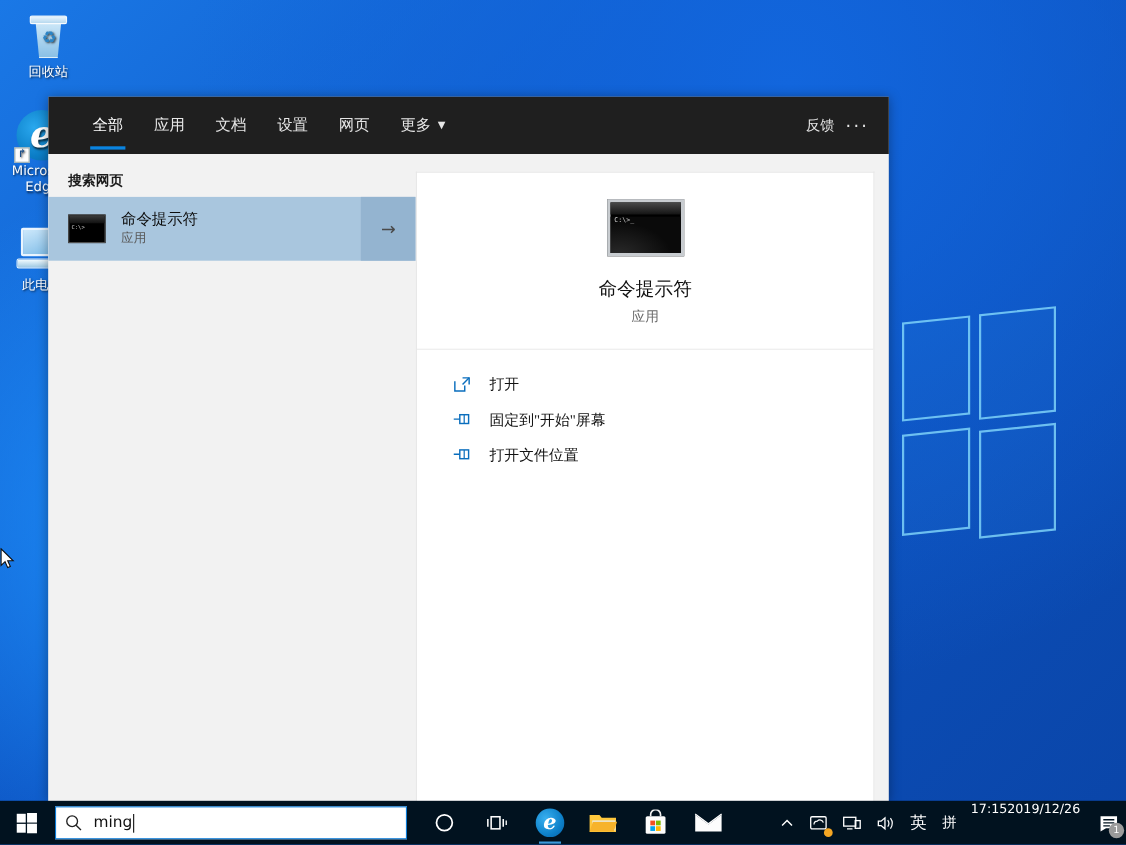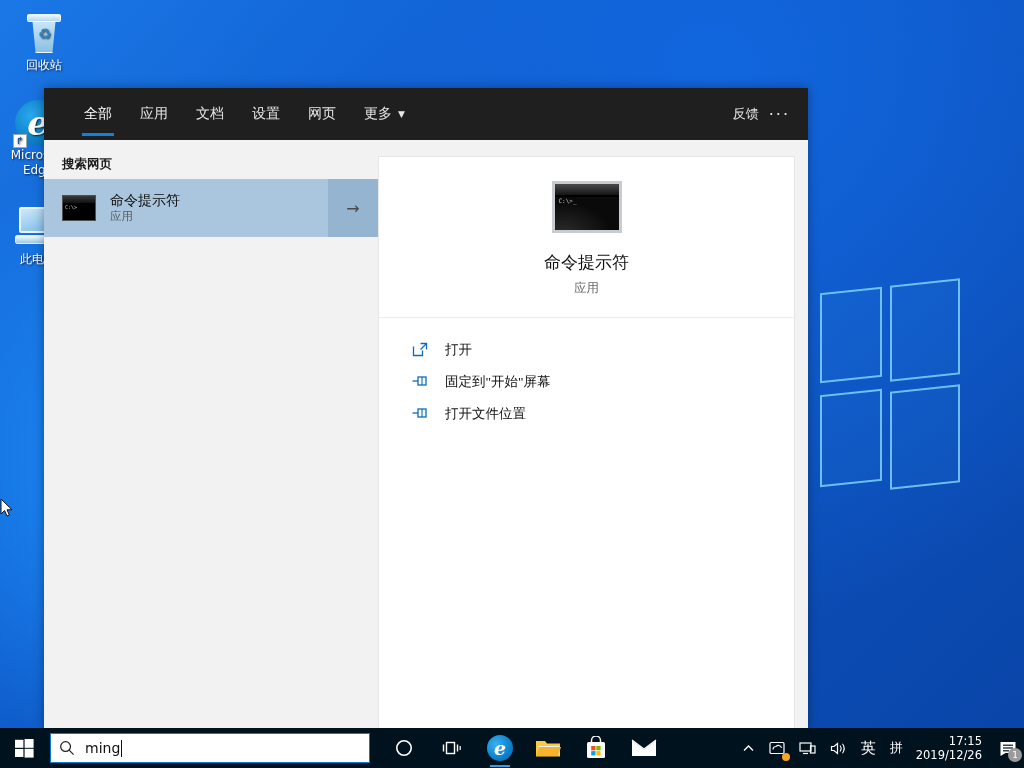--- a/index.html
+++ b/index.html
@@ -220,21 +220,21 @@
     content:""; position:absolute; bottom:1px; left:14px; width:20px; height:2px;
     background:#3b9bdd;
   }
   #tray { margin-left:auto; display:flex; align-items:center; height:40px; }
   .tray-ico {
     color:#ffffff; font-size:14px; padding:0 7px; display:flex;
     align-items:center; justify-content:center; height:40px;
   }
   #clock {
     color:#fff; font-size:11.5px; line-height:14px; text-align:center;
-    padding:0 10px 0 6px; display:flex; flex-direction:column; justify-content:center; height:40px;align-items:flex-end;
+    padding:0 10px 0 6px; display:flex; flex-direction:row; justify-content:center; height:40px;
   }
   #notif {
     width:32px; height:40px; display:flex; align-items:center; justify-content:center;
     position:relative;
   }
   .notif-badge {
     position:absolute; right:2px; bottom:6px; width:14px; height:14px;
     border-radius:50%; background:#9b9b9b; color:#fff; font-size:9px;
     display:flex; align-items:center; justify-content:center;
   }

